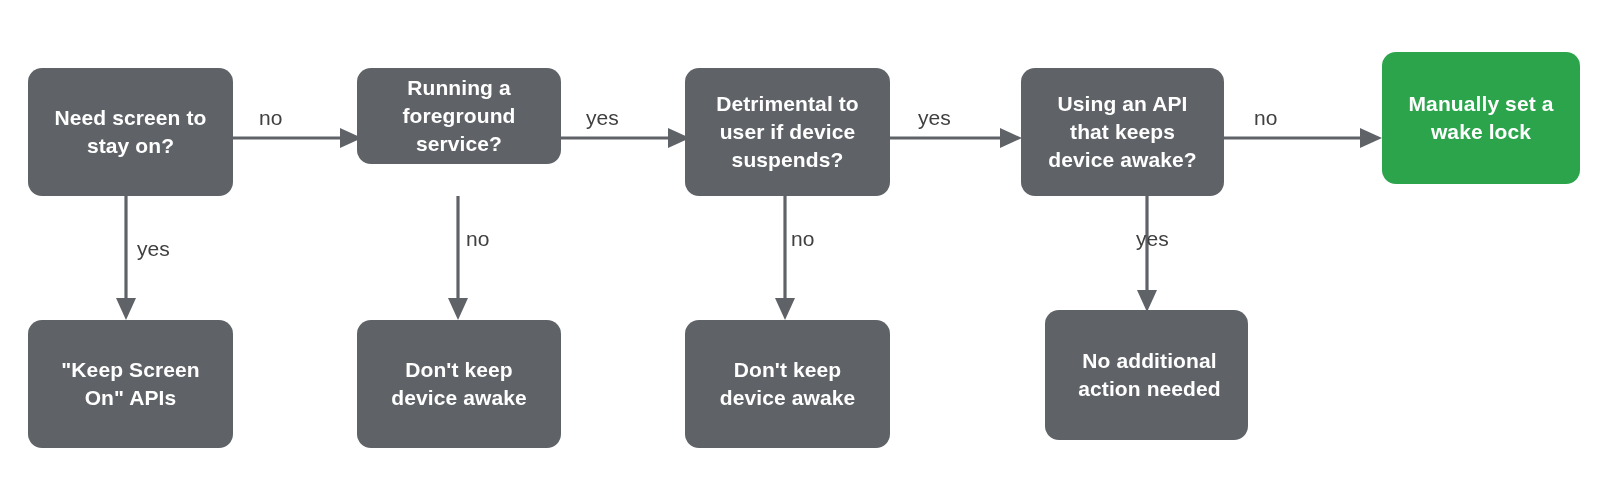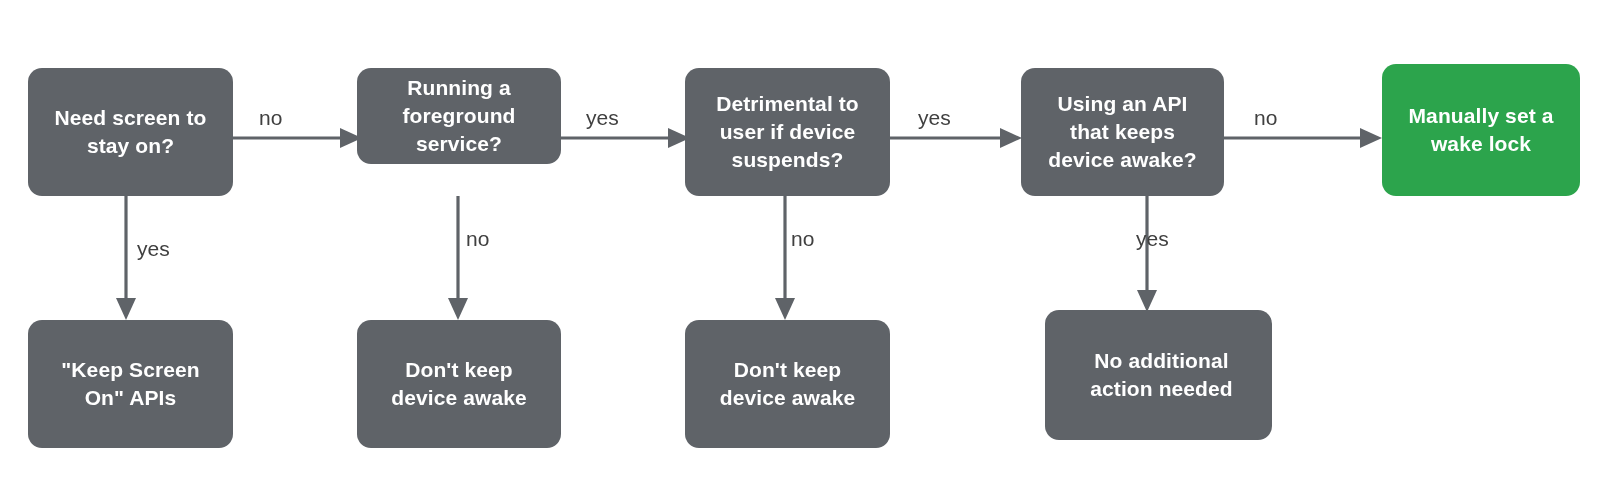--- a/index.html
+++ b/index.html
@@ -138,41 +138,41 @@
 user if device
 suspends?</span>
   </div>
 
   <div class="node decision" style="left:1021px; top:68px; width:203px; height:128px;text-align:center;">
     <span class="node-label">Using an API
 that keeps
 device awake?</span>
   </div>
 
-  <div class="node terminal-green" style="left:1382px; top:64px; width:198px; height:132px;">
+  <div class="node terminal-green" style="left:1382px; top:52px; width:198px; height:132px;">
     <span class="node-label">Manually set a
 wake lock</span>
   </div>
 
   <div class="node terminal-gray" style="left:28px; top:320px; width:205px; height:128px;">
     <span class="node-label">"Keep Screen
 On" APIs</span>
   </div>
 
   <div class="node terminal-gray" style="left:357px; top:320px; width:204px; height:128px;">
     <span class="node-label">Don't keep
 device awake</span>
   </div>
 
   <div class="node terminal-gray" style="left:685px; top:320px; width:205px; height:128px;">
     <span class="node-label">Don't keep
 device awake</span>
   </div>
 
-  <div class="node terminal-gray" style="left:1045px; top:310px; width:227px; height:130px;padding-left:18px;">
+  <div class="node terminal-gray" style="left:1045px; top:310px; width:203px; height:130px;padding-left:18px;">
     <span class="node-label">No additional
 action needed</span>
   </div>
 
   <div class="edge-label" style="left:259px; top:107px;">no</div>
 
   <div class="edge-label" style="left:137px; top:238px;">yes</div>
 
   <div class="edge-label" style="left:586px; top:107px;">yes</div>
 

